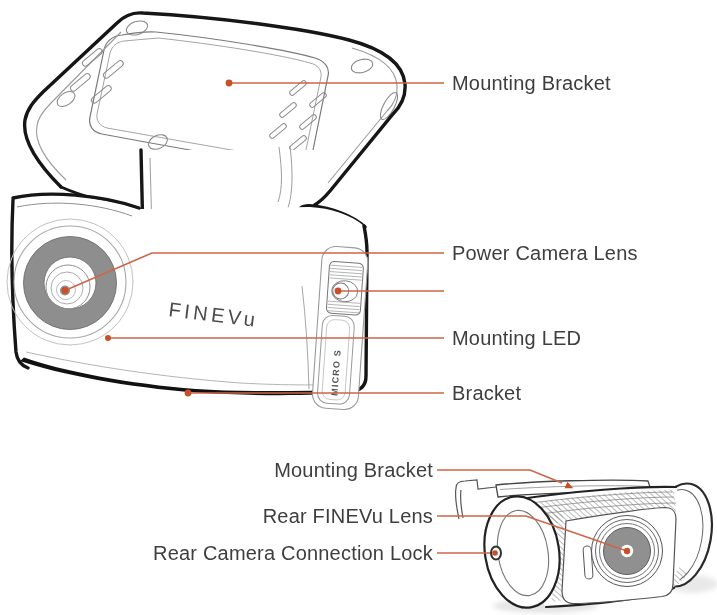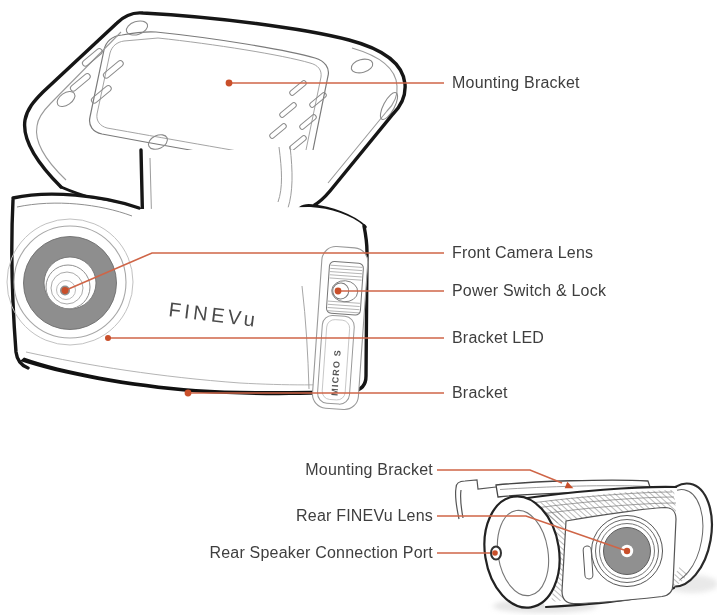--- a/index.html
+++ b/index.html
@@ -1,19 +1,19 @@
 <!DOCTYPE html>
 <html><head>
 <meta charset="utf-8">
 <style>
   html,body{margin:0;padding:0;background:#ffffff;}
   .stage{position:relative;width:717px;height:615px;background:#fff;overflow:hidden;
          font-family:"Liberation Sans","DejaVu Sans",sans-serif;}
   .stage svg{position:absolute;left:0;top:0;}
-  .callout{position:absolute;font-size:16px;line-height:22px;color:#3e3e3e;
+  .callout{position:absolute;font-size:20px;line-height:22px;color:#3e3e3e;
            letter-spacing:0.2px;white-space:nowrap;}
   .callout.right{text-align:right;}
 </style>
 </head>
 <body>
 
 <div class="stage">
 
 <svg width="717" height="615" viewBox="0 0 717 615">
   <defs>
@@ -189,22 +189,21 @@
     <circle cx="338" cy="291" r="3.4"></circle>
     <circle cx="108" cy="338" r="3"></circle>
     <circle cx="188" cy="393" r="3.4"></circle>
     <circle cx="627" cy="551" r="3.2"></circle>
     <circle cx="495" cy="553" r="2.8"></circle>
     <polygon points="0,-3.4 8,0 0,3.4" transform="translate(566,485) rotate(23)"></polygon>
   </g>
 </svg>
 
 <div class="callout" style="left:452px;top:72px">Mounting Bracket</div>
-<div class="callout" style="left:452px;top:242px">Front Camera Lens</div>
-<div class="callout" style="left:452px;top:280px">Power Switch &amp; Lock</div>
-<div class="callout" style="left:452px;top:327px">Bracket LED</div>
+<div class="callout" style="left:452px;top:242px">Power Camera Lens</div>
+<div class="callout" style="left:452px;top:327px">Mounting LED</div>
 <div class="callout" style="left:452px;top:382px">Bracket</div>
 
 <div class="callout right" style="right:284px;top:459px">Mounting Bracket</div>
 <div class="callout right" style="right:284px;top:505px">Rear FINEVu Lens</div>
-<div class="callout right" style="right:284px;top:542px">Rear Speaker Connection Port</div>
+<div class="callout right" style="right:284px;top:542px">Rear Camera Connection Lock</div>
 
 </div>
 
 </body></html>

